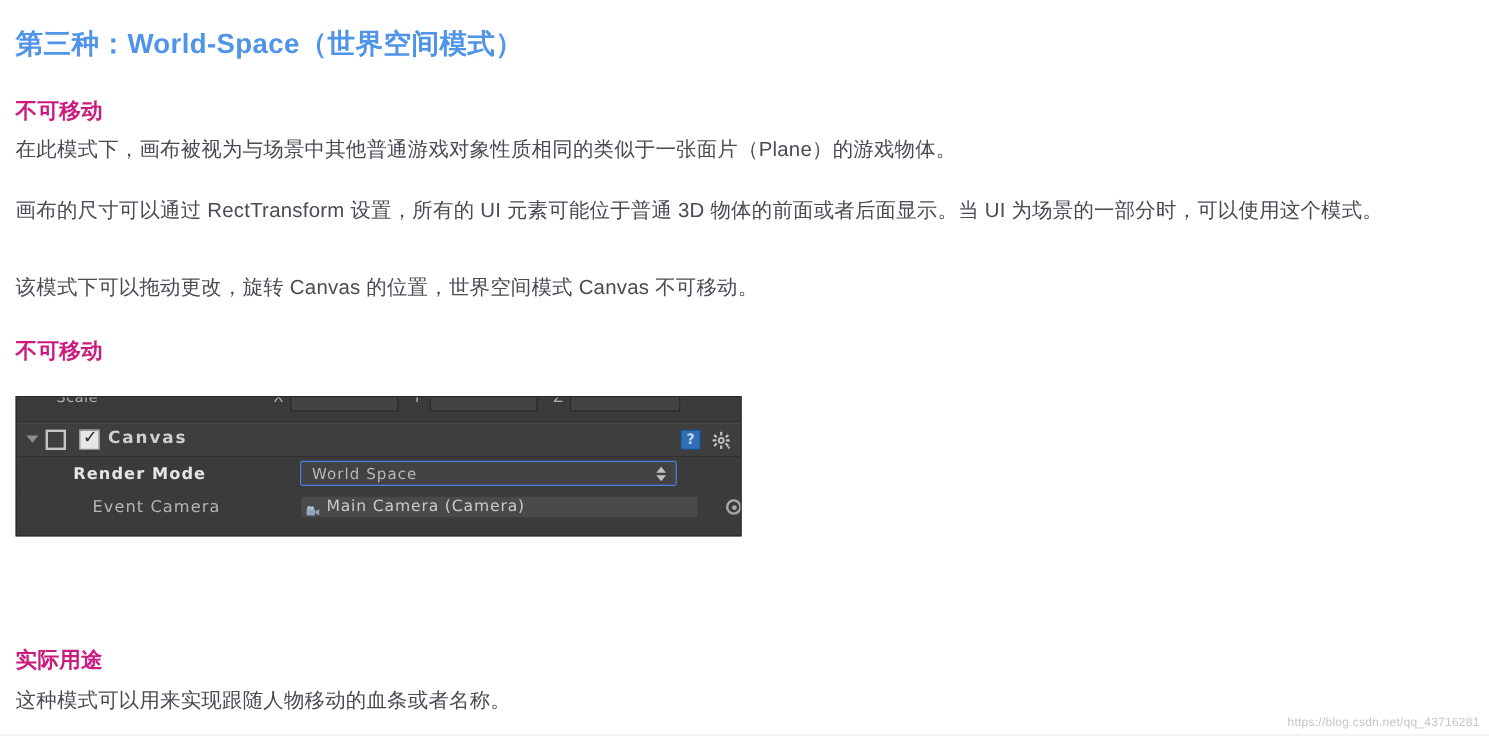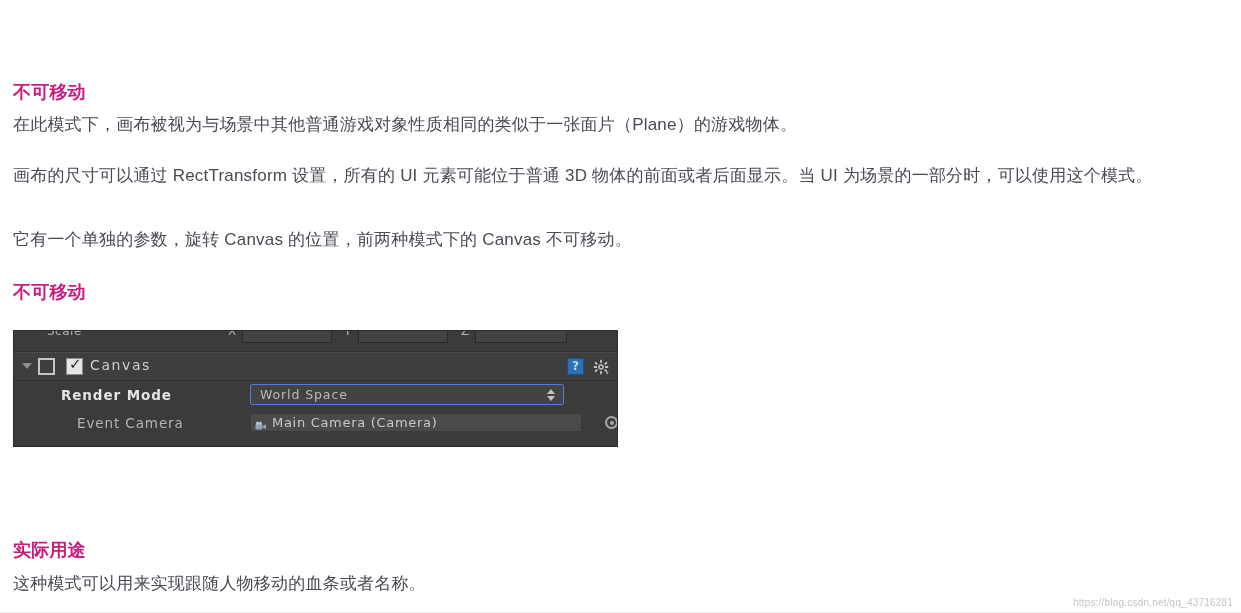--- a/index.html
+++ b/index.html
@@ -161,21 +161,21 @@
     font-size: 15px;
     line-height: 17px;
     color: #2d2d2d;
     font-weight: bold;
   }
   .comp-name {
     position: absolute;
     left: 76px;
     top: 4px;
     font-size: 14px;
-    font-weight: normal;
+    font-weight: bold;
     color: #d0d0d0;
     letter-spacing: 1.6px;
   }
   .help-icon {
     position: absolute;
     right: 33px;
     top: 5px;
     width: 17px;
     height: 17px;
     background: #2f6fb5;
@@ -326,25 +326,26 @@
     width: 1241px;
     height: 1px;
     background: #ededed;
   }
 </style>
 </head>
 <body>
 
 <div class="page">
 
+  <div class="h-title">第三种：World-Space（世界空间模式）</div>
 
   <div class="h-sub s1">不可移动</div>
   <div class="para p1">在此模式下，画布被视为与场景中其他普通游戏对象性质相同的类似于一张面片（Plane）的游戏物体。</div>
   <div class="para p2">画布的尺寸可以通过 RectTransform 设置，所有的 UI 元素可能位于普通 3D 物体的前面或者后面显示。当 UI 为场景的一部分时，可以使用这个模式。</div>
-  <div class="para p3">它有一个单独的参数，旋转 Canvas 的位置，前两种模式下的 Canvas 不可移动。</div>
+  <div class="para p3">该模式下可以拖动更改，旋转 Canvas 的位置，世界空间模式 Canvas 不可移动。</div>
 
   <div class="h-sub s2">不可移动</div>
 
   <div class="inspector">
 
     <div class="insp-row-scale">
       <span class="scale-label">Scale</span>
 
       <span class="scale-axis" style="left:214px;">X</span>
       <span class="scale-field" style="left:228px; width:90px;">

